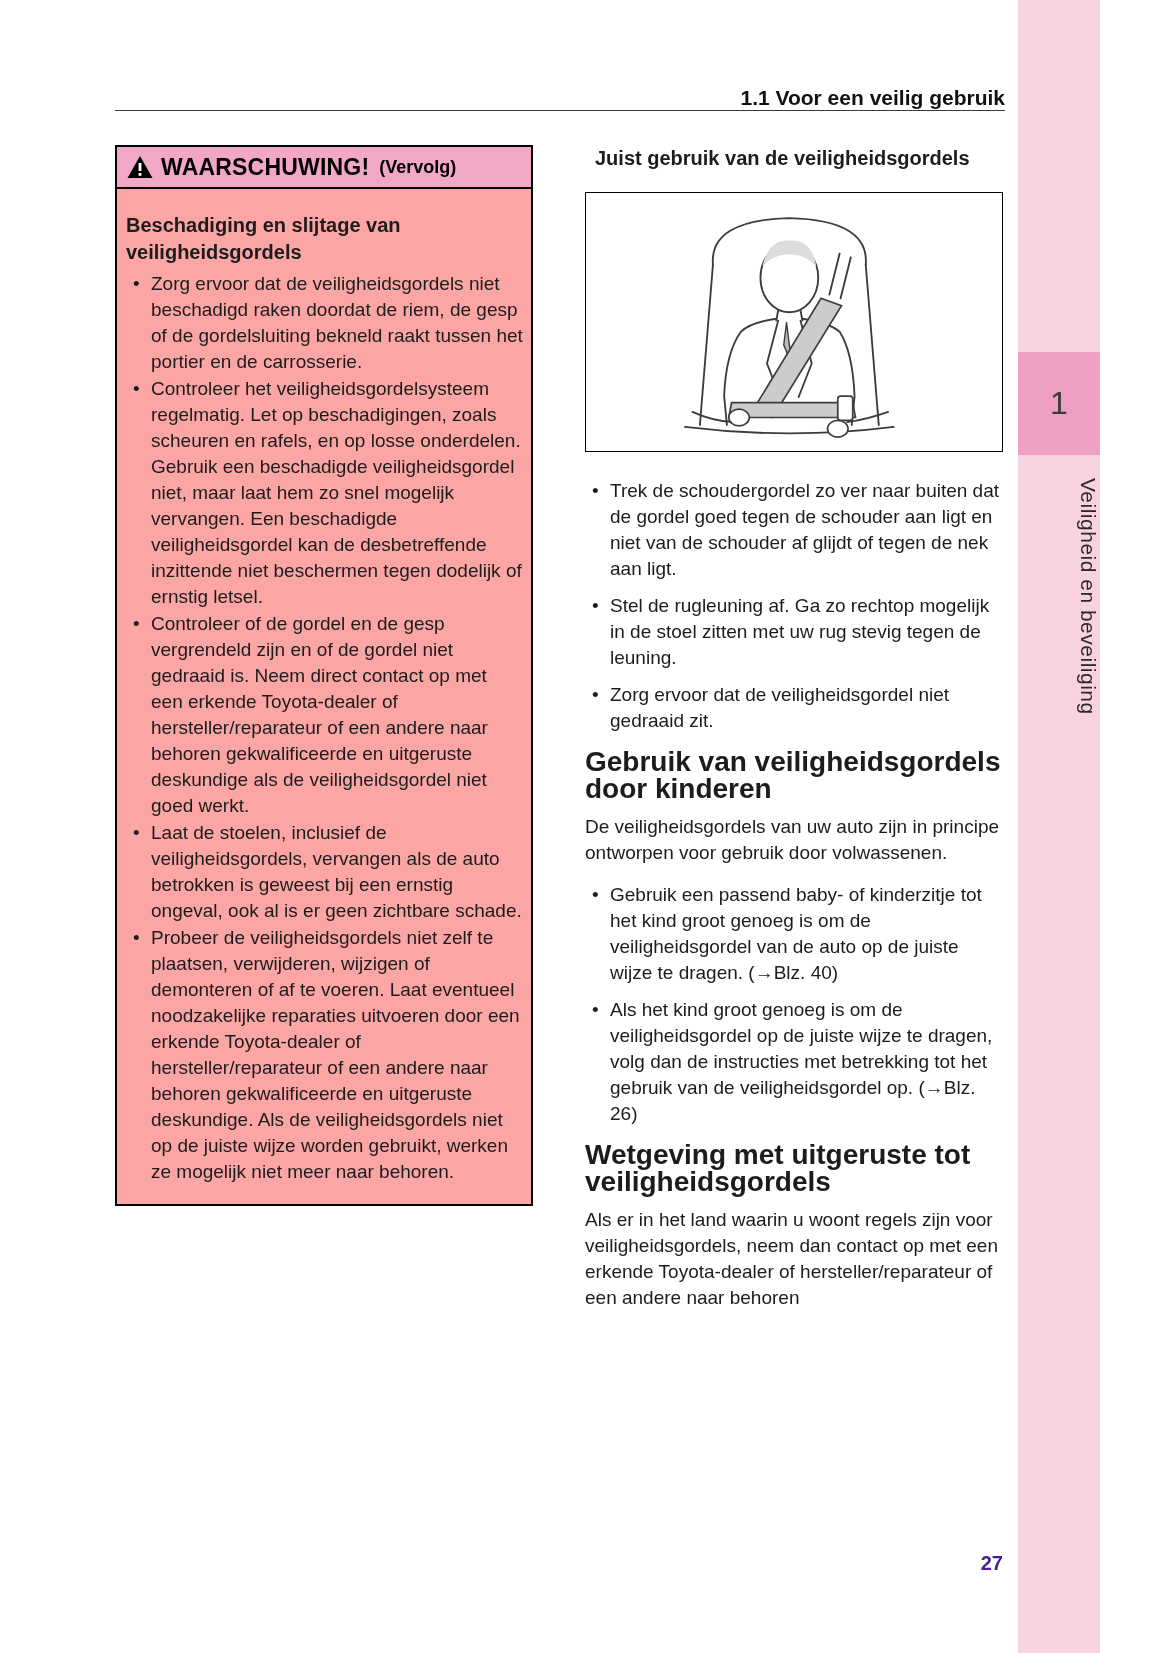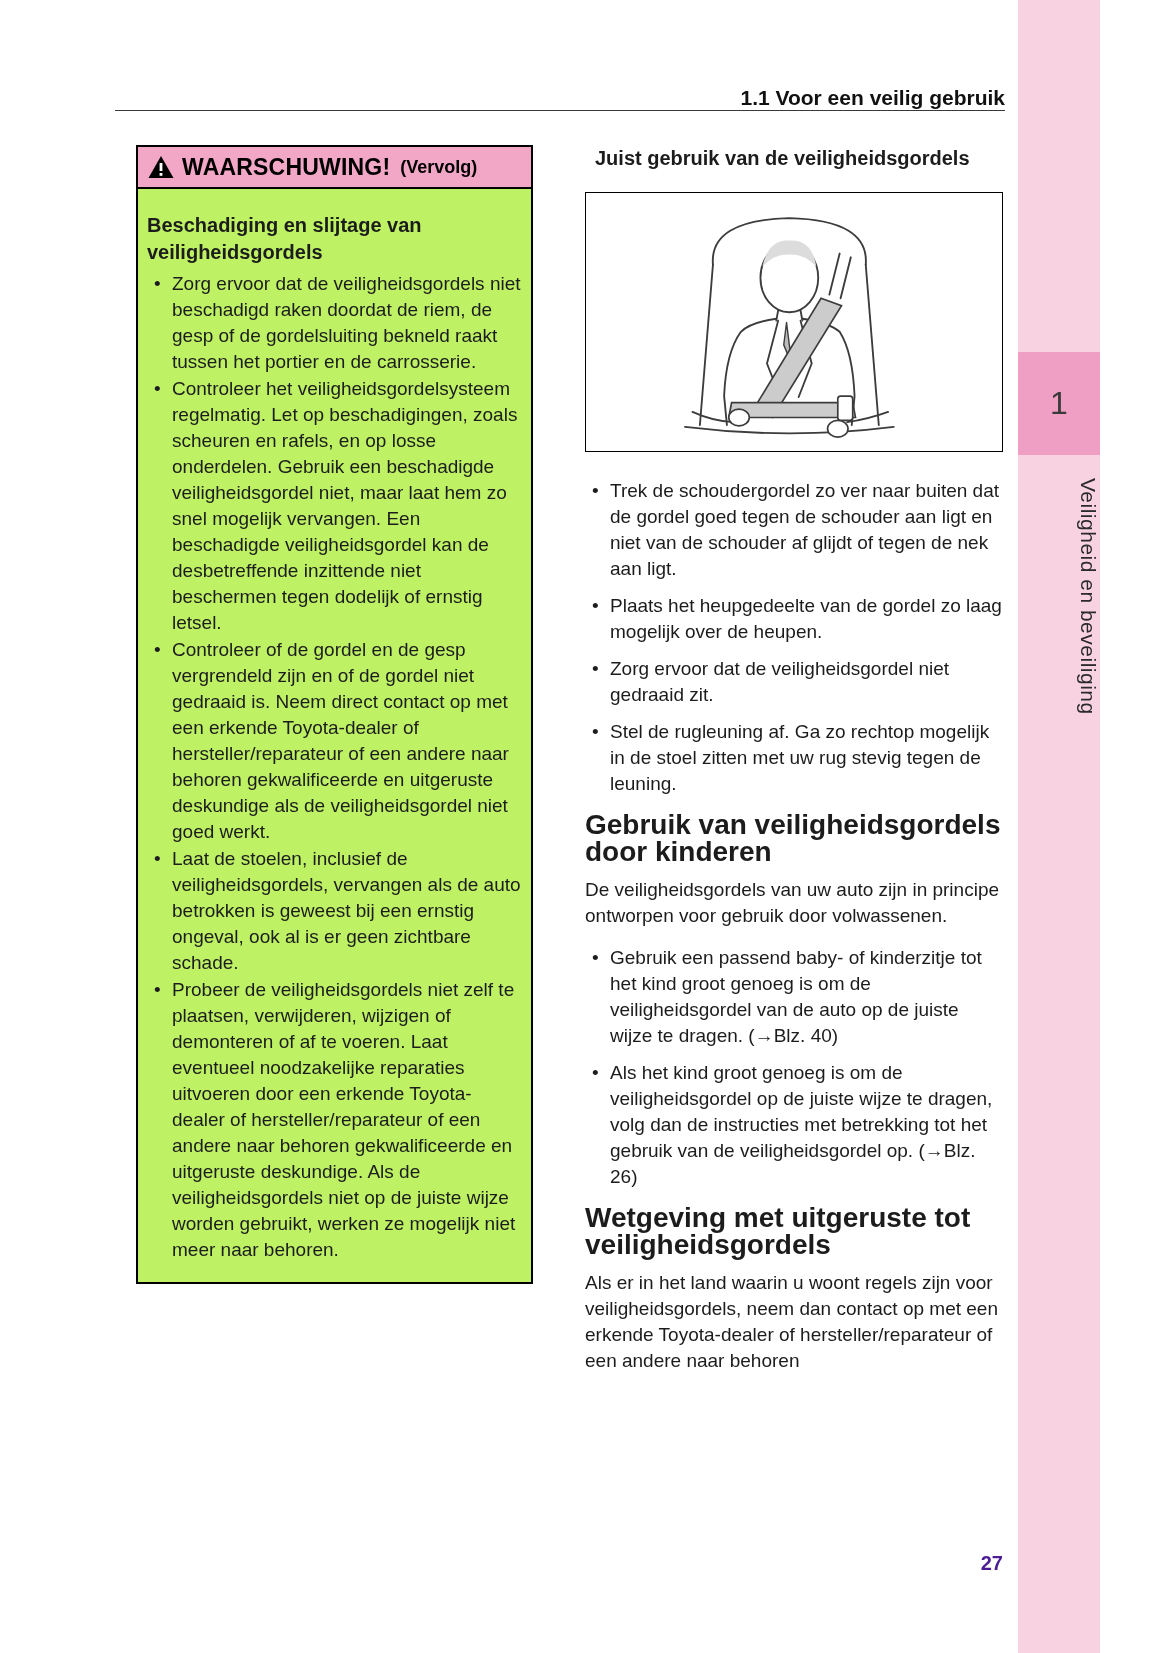--- a/index.html
+++ b/index.html
@@ -36,21 +36,21 @@
     border-bottom: 1.5px solid #3a3a3a;
   }
 
   
   .left-col  { position: absolute; left: 115px; top: 145px; width: 418px; }
   .right-col { position: absolute; left: 585px; top: 145px; width: 418px; }
 
   .body-text { font-size: 19px; line-height: 26px; }
 
   
-  .warning-box { border: 2px solid #000; background: #bef264; margin-left: 21px; }
+  .warning-box { border: 2px solid #000; background: #fca5a5; }
   .warning-header {
     background: var(--warning-header-bg, #f2a7c6);
     border-bottom: 2px solid #000;
     height: 42px; display: flex; align-items: center; gap: 8px; padding: 0 10px;
   }
   .warning-title { font-size: 23px; font-weight: bold; color: #000; letter-spacing: 0.2px; }
   .warning-continued { font-size: 18px; font-weight: bold; color: #000; margin-left: 2px; }
   .warning-icon { width: 26px; height: 24px; flex: 0 0 auto; }
   .warning-content { padding: 21px 8px 18px 9px; }
   .warning-heading { font-size: 20px; font-weight: bold; line-height: 27px; margin: 2px 0 5px 0; }
@@ -147,23 +147,22 @@
 
       <rect x="252" y="205" width="16" height="26" rx="3" fill="#ffffff" stroke="#3c3c3c" stroke-width="1.8"></rect>
 
       <ellipse cx="146" cy="228" rx="11" ry="9" fill="#ffffff" stroke="#3c3c3c" stroke-width="1.8"></ellipse>
       <ellipse cx="252" cy="240" rx="11" ry="9" fill="#ffffff" stroke="#3c3c3c" stroke-width="1.8"></ellipse>
     </svg>
   </div>
 
   <ul class="bullets">
     <li>Trek de schoudergordel zo ver naar buiten dat de gordel goed tegen de schouder aan ligt en niet van de schouder af glijdt of tegen de nek aan ligt.</li>
-    <li>Plaats het heupgedeelte van de gordel zo laag mogelijk over de heupen.</li>
+    <li>Stel de rugleuning af. Ga zo rechtop mogelijk in de stoel zitten met uw rug stevig tegen de leuning.</li>
     <li>Zorg ervoor dat de veiligheidsgordel niet gedraaid zit.</li>
-    <li>Stel de rugleuning af. Ga zo rechtop mogelijk in de stoel zitten met uw rug stevig tegen de leuning.</li>
   </ul>
 
   <div class="section-heading">Gebruik van veiligheidsgordels door kinderen</div>
   <p>De veiligheidsgordels van uw auto zijn in principe ontworpen voor gebruik door volwassenen.</p>
   <ul class="bullets">
     <li>Gebruik een passend baby- of kinderzitje tot het kind groot genoeg is om de veiligheidsgordel van de auto op de juiste wijze te dragen. (→Blz. 40)</li>
     <li>Als het kind groot genoeg is om de veiligheidsgordel op de juiste wijze te dragen, volg dan de instructies met betrekking tot het gebruik van de veiligheidsgordel op. (→Blz. 26)</li>
   </ul>
 
   <div class="section-heading">Wetgeving met uitgeruste tot veiligheidsgordels</div>

